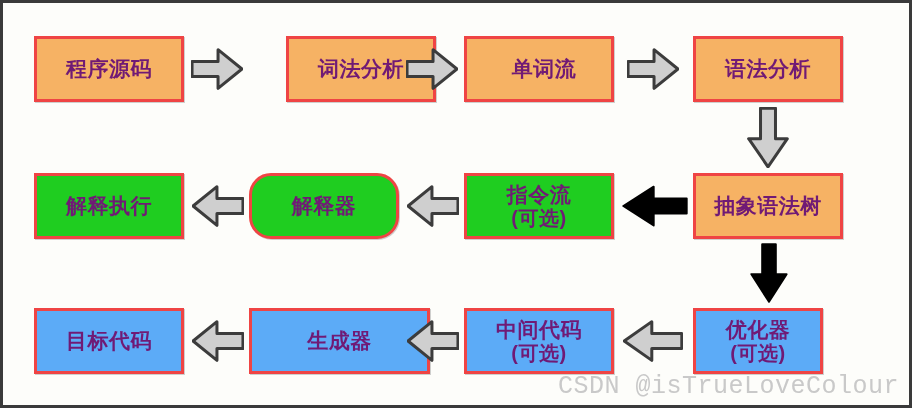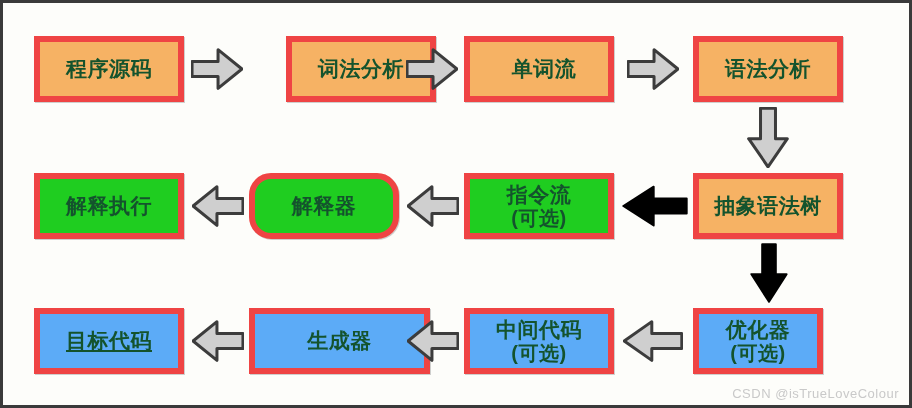--- a/index.html
+++ b/index.html
@@ -20,26 +20,26 @@
     overflow: hidden;
   }
   #inner {
     position: absolute;
     inset: 0;
     background: #fdfdfa;
   }
   .node {
     position: absolute;
     box-sizing: border-box;
-    border: 6px solid #ef4444;
+    border: 3px solid #ef4444;
     display: flex;
     flex-direction: column;
     align-items: center;
     justify-content: center;
-    color: #14532d;
+    color: #701a75;
     font-weight: bold;
     font-size: 21px;
     line-height: 1.12;
     letter-spacing: 0.5px;
     text-align: center;
     box-shadow: 1px 1px 0 rgba(0,0,0,0.18);
     white-space: nowrap;
   }
   .node .ln2 {
     font-size: 20px;
@@ -50,24 +50,24 @@
 
   
   .arrow {
     position: absolute;
   }
   .arrow svg { display: block; }
   .wm {
     position: absolute;
     right: 10px;
     bottom: 4px;
-    font-size: 13px;
+    font-size: 25px;
     color: #c9c9c9;
     letter-spacing: 0.5px;
-    font-family: Liberation Sans, sans-serif;
+    font-family: Liberation Mono, monospace;
     white-space: nowrap;
   }
 </style>
 </head>
 <body>
 
 <div id="canvas">
   <div id="inner">
       <div class="node orange" style="left: 31px; top: 33px; width: 150px; height: 66px;">
         <span>程序源码</span>
@@ -98,21 +98,21 @@
         <span>优化器</span>
         <span class="ln2">(可选)</span>
       </div>
       <div class="node blue" style="left: 461px; top: 305px; width: 150px; height: 66px;">
         <span>中间代码</span>
         <span class="ln2">(可选)</span>
       </div>
       <div class="node blue" style="left: 246px; top: 305px; width: 181px; height: 66px; align-items: center;">
         <span>生成器</span>
       </div>
-      <div class="node blue" style="left: 31px; top: 305px; width: 150px; height: 66px; text-decoration: underline;">
+      <div class="node blue" style="left: 31px; top: 305px; width: 150px; height: 66px;">
         <span>目标代码</span>
       </div>
       <div class="arrow" style="left: 188px; top: 44px;">
         <svg width="52" height="44" viewBox="0 0 100 100" preserveAspectRatio="none">
           <path d="M2,33 L52,33 L52,6 L98,50 L52,94 L52,67 L2,67 Z" fill="#cfcfcf" stroke="#3c3c3c" stroke-width="3" stroke-linejoin="round" vector-effect="non-scaling-stroke"></path>
         </svg>
       </div>
       <div class="arrow" style="left: 403px; top: 44px;">
         <svg width="52" height="44" viewBox="0 0 100 100" preserveAspectRatio="none">
           <path d="M2,33 L52,33 L52,6 L98,50 L52,94 L52,67 L2,67 Z" fill="#cfcfcf" stroke="#3c3c3c" stroke-width="3" stroke-linejoin="round" vector-effect="non-scaling-stroke"></path>

